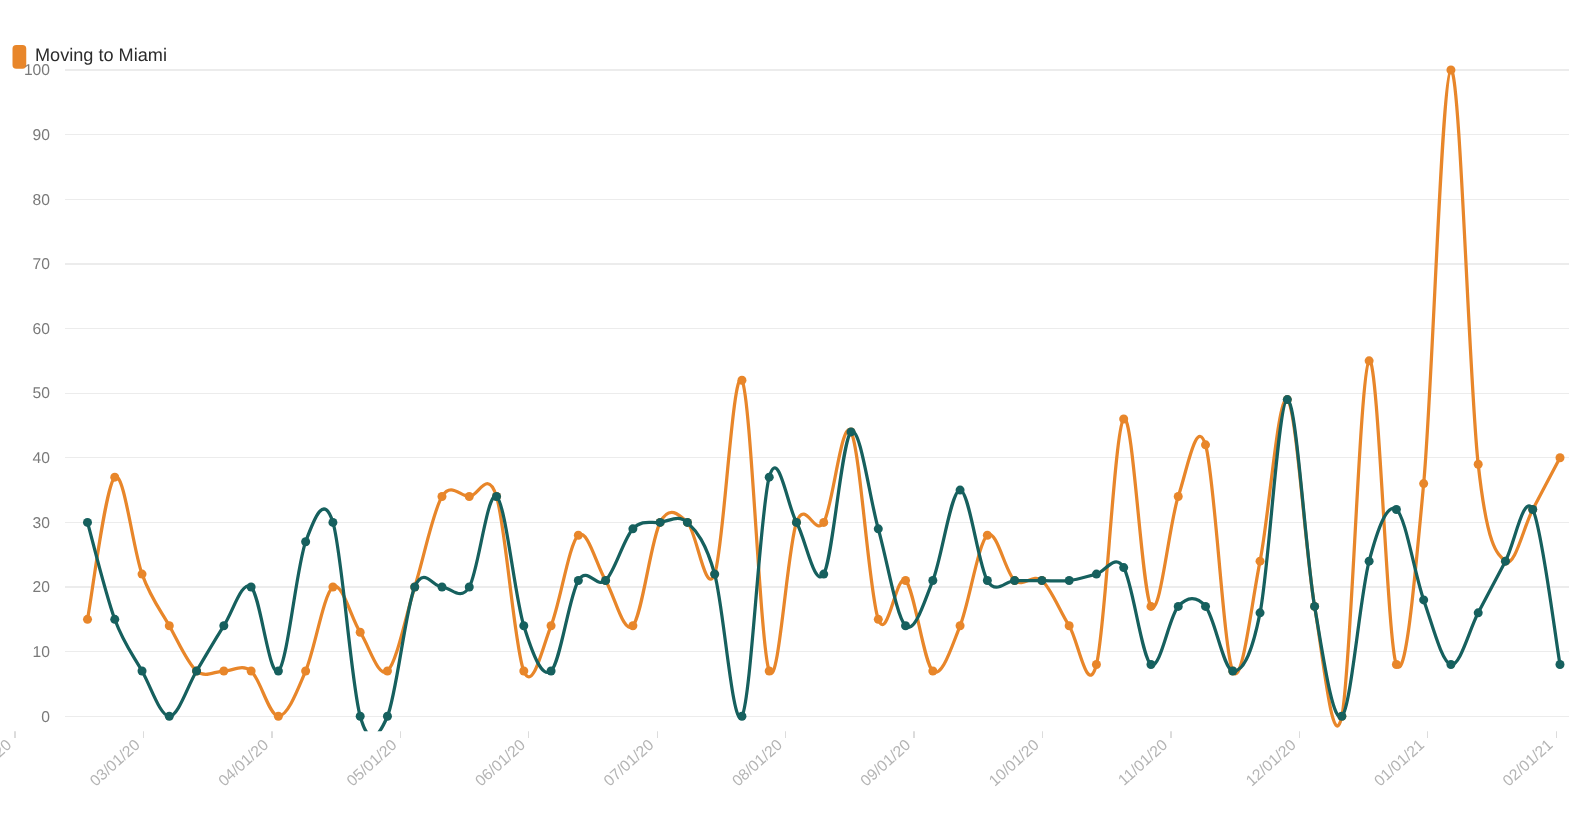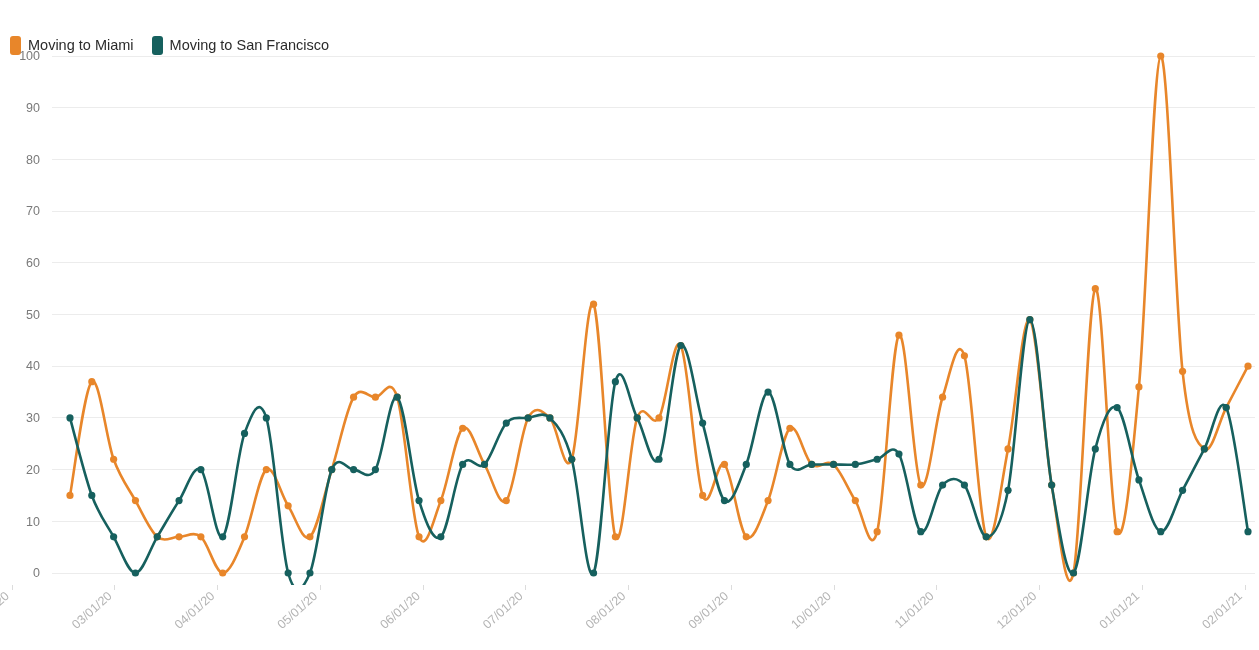--- a/index.html
+++ b/index.html
@@ -100,24 +100,20 @@
 </style>
 </head>
 <body>
 
 <div id="app">
 
   <div id="legend">
     <div class="legend-item">
       <span class="legend-swatch" style="background:#E8862A"></span>
       <span class="legend-label">Moving to Miami</span>
-    </div>
-    <div class="legend-item">
-      <span class="legend-swatch" style="background:#16605E"></span>
-      <span class="legend-label">Moving to San Francisco</span>
     </div>
   </div>
 
   <div id="plot">
     <svg id="plot-svg" width="1259" height="545">
       <g id="grid-group">
           <line x1="52" x2="1255" y1="533" y2="533" class="grid-line"></line>
           <line x1="52" x2="1255" y1="481.3" y2="481.3" class="grid-line"></line>
           <line x1="52" x2="1255" y1="429.6" y2="429.6" class="grid-line"></line>
           <line x1="52" x2="1255" y1="377.9" y2="377.9" class="grid-line"></line>

